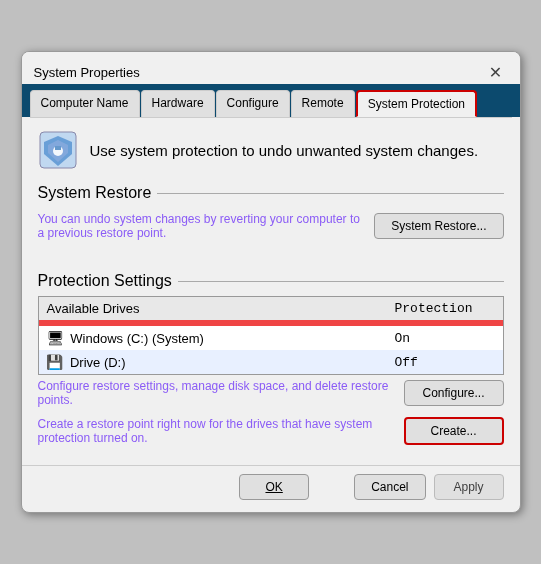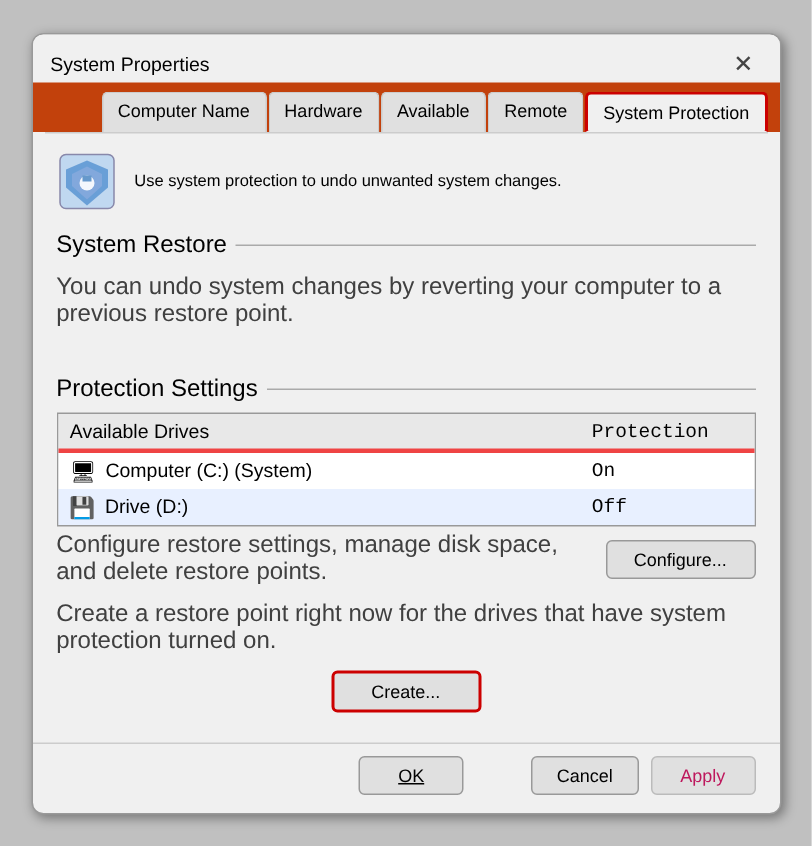--- a/index.html
+++ b/index.html
@@ -59,22 +59,21 @@
       justify-content: center;
       font-size: 16px;
       color: #444;
       border-radius: 4px;
     }
 
     .tabs {
       display: flex;
       padding: 6px 8px 0 8px;
       gap: 1px;
-      background: #c2410c;
-      justify-content: flex-end;
+      background: #0c4a6e;
     }
 
     .tab {
       padding: 5px 10px;
       cursor: pointer;
       border: 1px solid #ccc;
       border-bottom: none;
       background: #e0e0e0;
       border-radius: 4px 4px 0 0;
       color: #000;
@@ -107,35 +106,35 @@
       margin-bottom: 14px;
     }
 
     .shield-icon {
       width: 40px;
       height: 40px;
       flex-shrink: 0;
     }
 
     .header-text {
-      font-size: 11px;
+      font-size: 15px;
       color: #000;
     }
 
     .restore-row {
       display: flex;
       align-items: center;
       justify-content: space-between;
       gap: 10px;
       padding: 4px 0;
     }
 
     .restore-desc {
-      font-size: 16px;
-      color: #404040;
+      font-size: 12px;
+      color: #8b5cf6;
       flex: 1;
     }
 
     .btn {
       padding: 5px 16px;
       background: #e0e0e0;
       border: 1px solid #999;
       border-radius: 4px;
       cursor: pointer;
       font-size: 12px;
@@ -149,21 +148,21 @@
 
     .protection-table {
       border: 1px solid #999;
       width: 100%;
       margin-top: 6px;
     }
 
     .table-header {
       display: flex;
       background: #e8e8e8;
-      border-bottom: 3px solid #ef4444;
+      border-bottom: 6px solid #ef4444;
       padding: 4px 8px;
       font-size: 12px;
     }
 
     .col-drive {
       flex: 1;
     }
 
     .col-protection {
       width: 100px;
@@ -197,36 +196,35 @@
       gap: 10px;
       margin-top: 4px;
     }
 
     .create-row {
       display: flex;
       align-items: center;
       justify-content: space-between;
       gap: 10px;
       margin-top: 10px;
-      flex-direction: column;
     }
 
     .bottom-buttons {
       display: flex;
       justify-content: flex-end;
       gap: 8px;
       padding: 8px 16px 12px 16px;
       border-top: 1px solid #ccc;
       margin-top: 8px;
     }
 
     .btn-apply {
       min-width: 70px;
       background: #e0e0e0;
-      color: #be185d;
+      color: #404040;
       border: 1px solid #bbb;
     }
 
     .btn-ok {
       min-width: 70px;
       text-decoration: underline;
     }
 
     .btn-cancel {
       min-width: 70px;
@@ -258,21 +256,21 @@
   <div class="title-bar">
     <div class="title-bar-left">
       <span class="title-text">System Properties</span>
     </div>
     <button class="close-btn">✕</button>
   </div>
 
   <div class="tabs">
     <div class="tab">Computer Name</div>
     <div class="tab">Hardware</div>
-    <div class="tab">Available</div>
+    <div class="tab">Configure</div>
     <div class="tab">Remote</div>
     <div class="tab active">System Protection</div>
   </div>
   <div class="tab-border-line"></div>
 
   <div class="content">
 
     <div class="header-section">
       <div class="shield-icon">
         <svg width="40" height="40" viewBox="0 0 40 40">
@@ -286,35 +284,36 @@
       <span class="header-text">Use system protection to undo unwanted system changes.</span>
     </div>
 
     <div class="divider-row">
       <span>System Restore</span>
       <div class="divider-line"></div>
     </div>
 
     <div class="restore-row">
       <span class="restore-desc">You can undo system changes by reverting your computer to a previous restore point.</span>
+      <button class="btn">System Restore...</button>
     </div>
 
     <div class="divider-row" style="margin-top:28px;">
       <span>Protection Settings</span>
       <div class="divider-line"></div>
     </div>
 
     <div class="protection-table">
       <div class="table-header">
         <span class="col-drive">Available Drives</span>
         <span class="col-protection">Protection</span>
       </div>
       <div class="table-row">
         <span class="drive-icon">🖥</span>
-        <span class="col-drive">Computer (C:) (System)</span>
+        <span class="col-drive">Windows (C:) (System)</span>
         <span class="col-protection">On</span>
       </div>
       <div class="table-row">
         <span class="drive-icon">💾</span>
         <span class="col-drive">Drive (D:)</span>
         <span class="col-protection">Off</span>
       </div>
     </div>
 
     <div class="configure-row">

